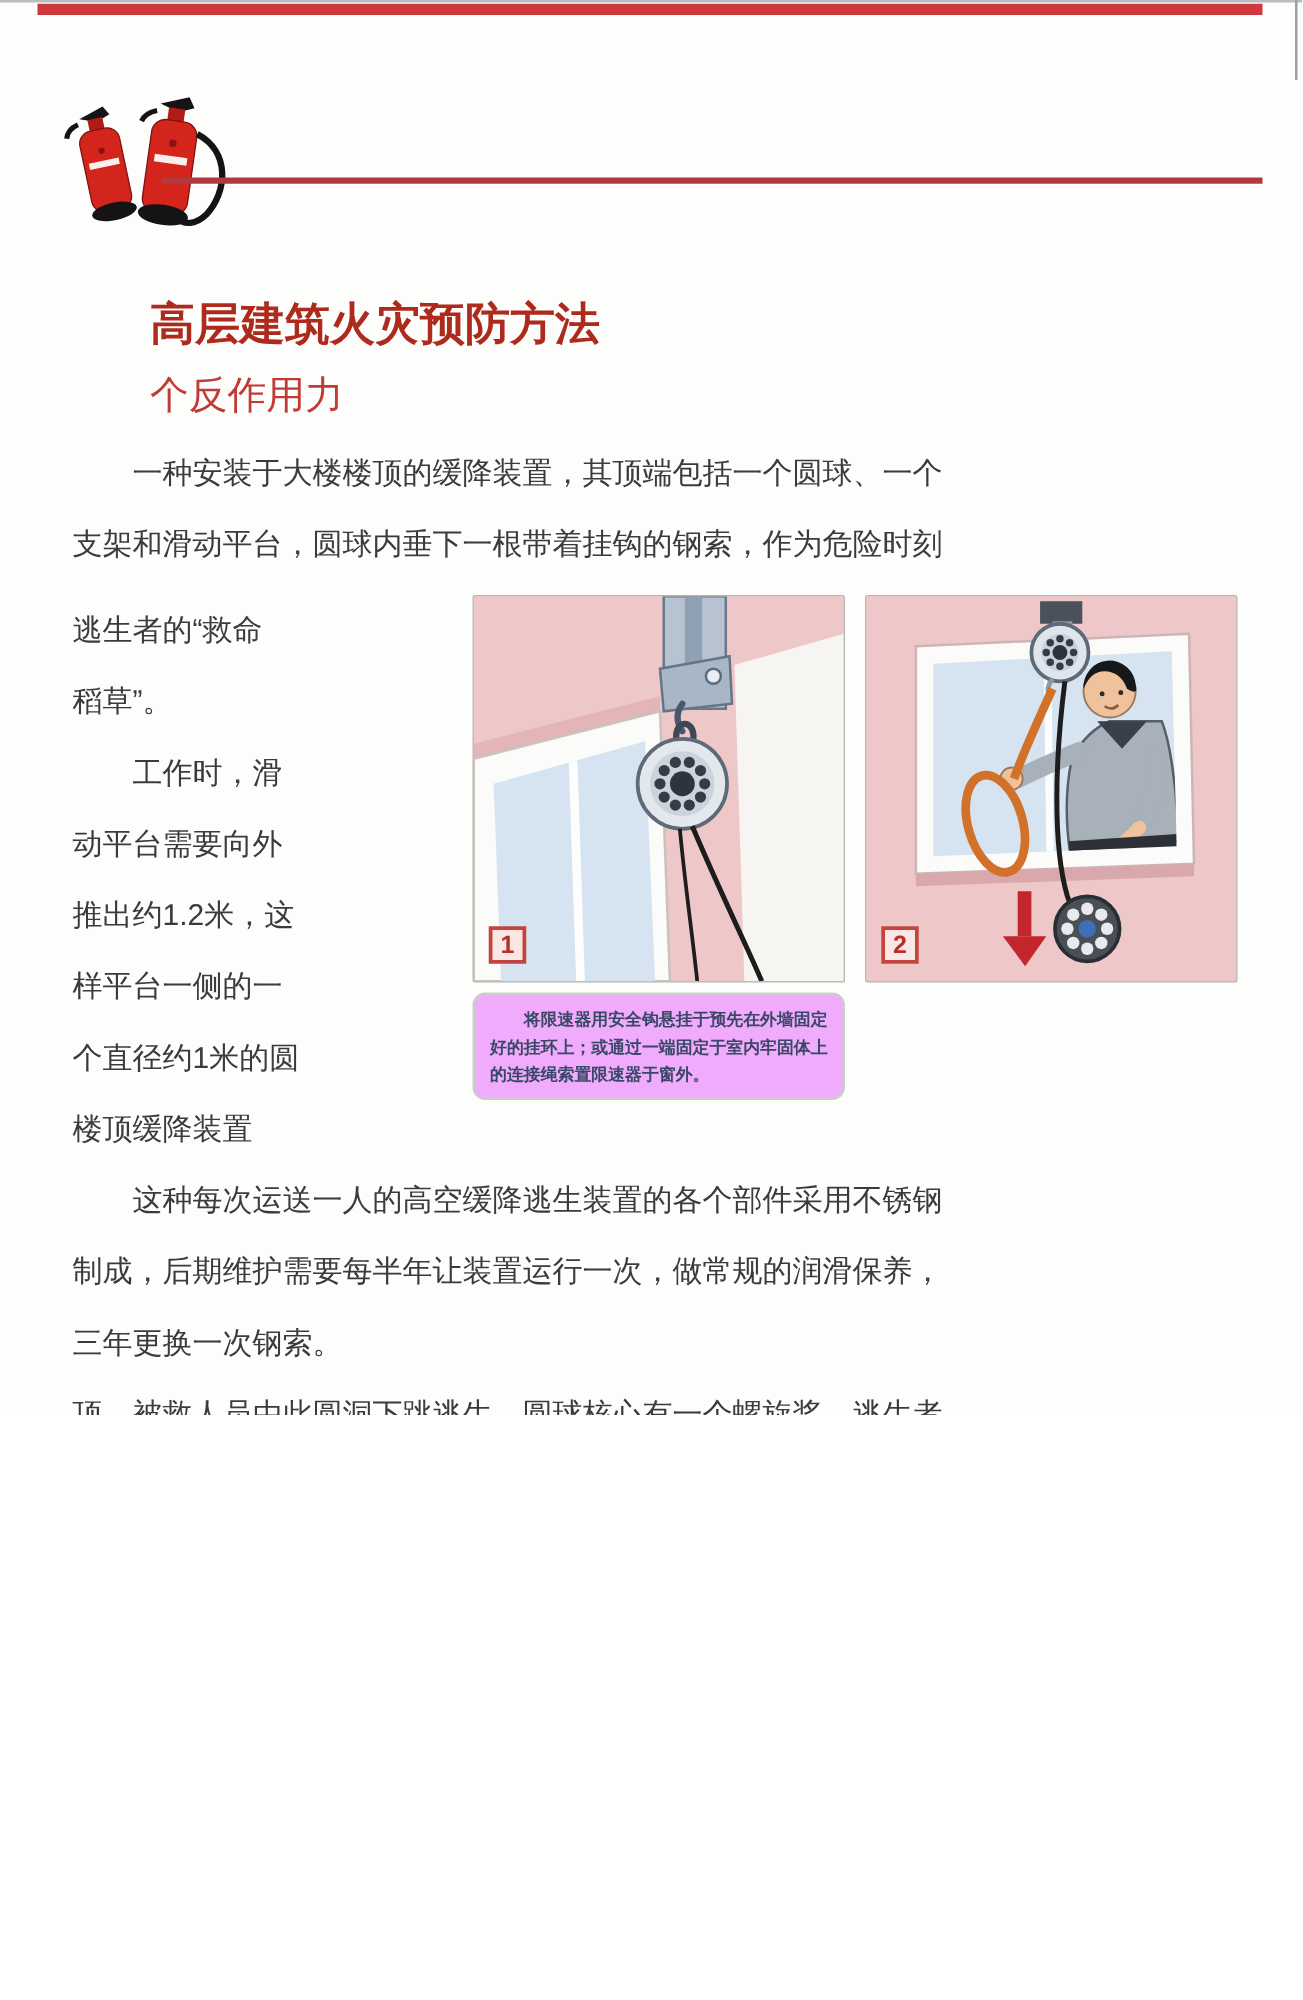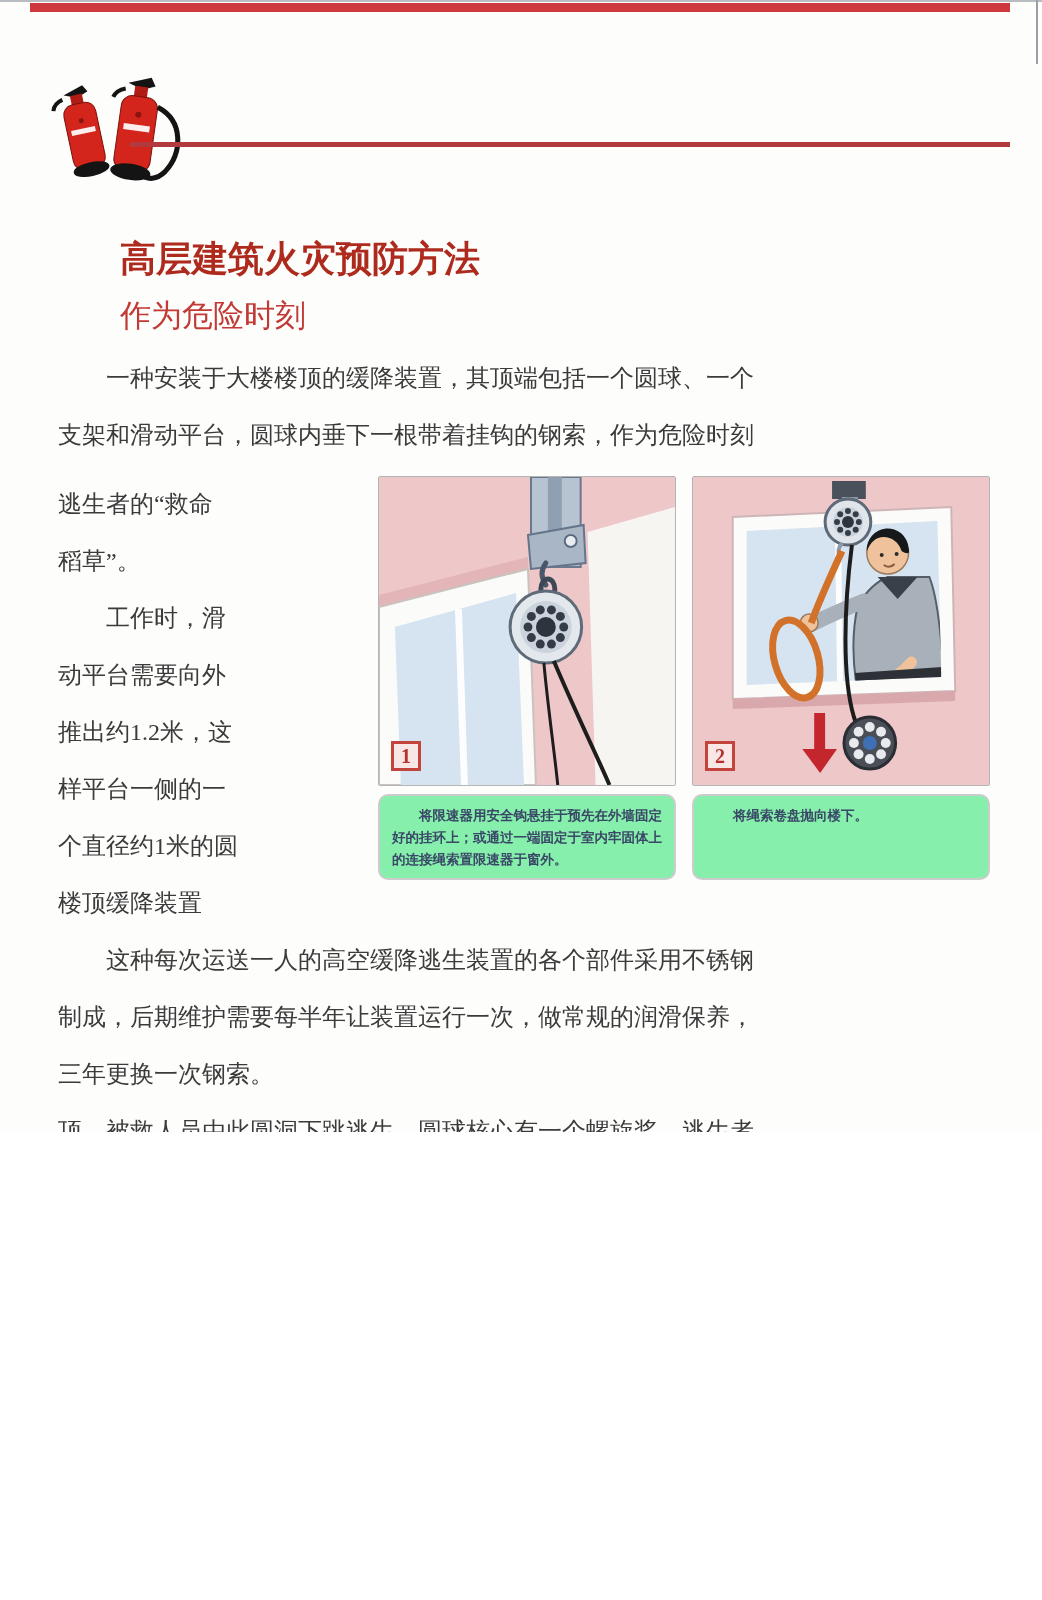--- a/index.html
+++ b/index.html
@@ -1,17 +1,17 @@
 <!DOCTYPE html>
 <html><head>
 <meta charset="utf-8">
 <style>
   html,body{margin:0;padding:0;background:#ffffff;}
   .page{position:relative;width:1042px;height:1132px;background:#fdfdfc;overflow:hidden;
-        font-family:Liberation Serif, serif;}
+        font-family:Liberation Sans, sans-serif;}
   .top-hairline{position:absolute;top:0;left:0;right:0;height:2px;background:#b9bdc2;}
   .top-bar{position:absolute;top:3px;left:30px;right:32px;height:9px;background:#cf383c;}
   .right-edge{position:absolute;top:0;right:4px;width:2px;height:64px;background:#9aa0a6;}
   .ext-icon{position:absolute;left:28px;top:64px;width:172px;height:120px;}
   .rule{position:absolute;left:130px;top:142px;width:880px;height:5px;background:#b23a3f;}
 
   .content{position:absolute;left:58px;top:236px;width:932px;color:#3b3b3b;}
   h1.title{margin:0 0 14px 62px;font-size:36px;line-height:46px;font-weight:bold;color:#ad2a1d;}
   h2.subtitle{margin:0 0 14px 62px;font-size:31px;line-height:40px;font-weight:normal;color:#c23a36;}
   .body{font-size:24px;line-height:57px;margin:0;white-space:pre-line;}
@@ -21,21 +21,21 @@
   .leftcol{width:254px;flex:0 0 254px;}
   .figs{display:flex;gap:16px;width:612px;margin-left:66px;}
   figure{margin:0;width:298px;}
   .illus{position:relative;height:308px;border:1px solid #b5b5b5;background:#eec7c9;
          border-radius:2px;overflow:hidden;}
   .illus svg{position:absolute;left:0;top:0;width:100%;height:100%;}
   .badge{position:absolute;left:12px;bottom:14px;width:30px;height:30px;box-sizing:border-box;
          background:#f8e7e4;border:3px solid #c2443c;color:#b8302c;font-weight:bold;font-size:20px;
          display:flex;align-items:center;justify-content:center;}
   .cap{margin-top:8px;height:86px;box-sizing:border-box;border:2px solid #cccccc;border-radius:10px;
-       background:#86efac;padding:9px 12px;font-size:13.5px;font-weight:bold;color:#3a4867;
+       background:#f0abfc;padding:9px 12px;font-size:13.5px;font-weight:bold;color:#3a4867;
        line-height:22px;white-space:pre-line;text-indent:2em;}
   .sub2{margin-top:10px;}
 
   .pagenum{position:absolute;left:52px;top:1484px;font-size:33px;color:#a16207;}
   .stripes{position:absolute;left:0;right:0;top:1532px;height:57px;
            background:repeating-linear-gradient(115deg,#d8393f 0 50px,#ffffff 50px 63px);}
   .bottom-bar{position:absolute;left:0;right:0;top:1589px;height:11px;background:#14141c;}
 </style>
 </head>
 <body>
@@ -64,21 +64,21 @@
       <circle cx="106" cy="48" r="3" fill="#8c1410"></circle>
       <ellipse cx="106" cy="105" rx="20" ry="8" fill="#141414"></ellipse>
       <path d="M124,38 C152,48 154,80 140,100 C133,109 124,111 117,106" stroke="#141414" stroke-width="5" fill="none"></path>
     </g>
   </svg>
 
   <div class="rule"></div>
 
   <div class="content">
     <h1 class="title">高层建筑火灾预防方法</h1>
-    <h2 class="subtitle">作为危险时刻</h2>
+    <h2 class="subtitle">个反作用力</h2>
 
     <p class="body indent intro">一种安装于大楼楼顶的缓降装置，其顶端包括一个圆球、一个
 支架和滑动平台，圆球内垂下一根带着挂钩的钢索，作为危险时刻</p>
 
     <div class="row">
       <div class="leftcol body">逃生者的“救命
 稻草”。
 　　工作时，滑
 动平台需要向外
 推出约1.2米，这
@@ -183,21 +183,20 @@
                   <circle cx="166.7" cy="254.7" r="5"></circle>
                 <circle cx="178" cy="250" r="5"></circle>
                   <circle cx="189.3" cy="254.7" r="5"></circle>
               </g>
               <circle cx="178" cy="266" r="7" fill="#3f6fb5"></circle>
               <rect x="122" y="236" width="11" height="36" fill="#c4262e"></rect>
               <polygon points="110,272 145,272 128,296" fill="#c4262e"></polygon>
             </svg>
             <div class="badge">2</div>
           </div>
-          <figcaption class="cap">将绳索卷盘抛向楼下。</figcaption>
         </figure>
       </div>
     </div>
 
     <p class="body indent">这种每次运送一人的高空缓降逃生装置的各个部件采用不锈钢
 制成，后期维护需要每半年让装置运行一次，做常规的润滑保养，
 三年更换一次钢索。</p>
     <p class="body">顶，被救人员由此圆洞下跳逃生。圆球核心有一个螺旋桨，逃生者
 在下降的过程中，钢索带动滑轮组，同时就会拉动圆球内的螺旋桨
 旋转。旋转的螺旋桨会产生一定的空气阻力，给向下运动的钢索一

